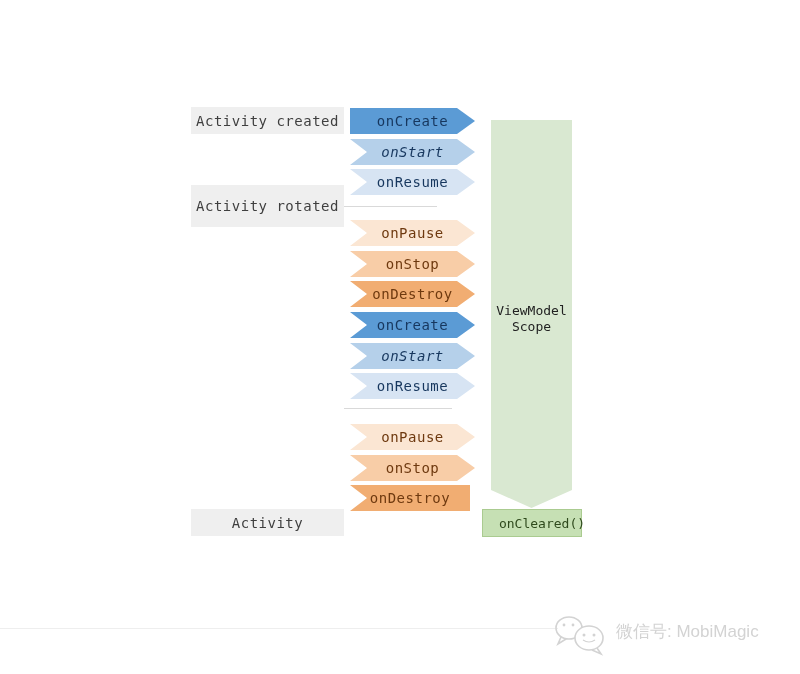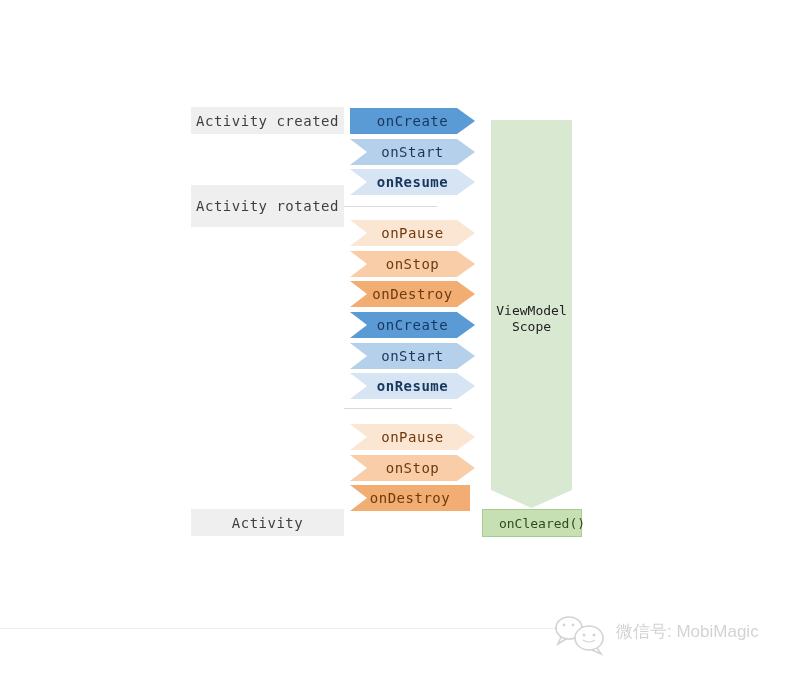--- a/index.html
+++ b/index.html
@@ -16,22 +16,22 @@
 
   
   .arrow{position:absolute;left:350px;width:125px;height:26px;
          display:flex;align-items:center;justify-content:center;
          font-size:14px;letter-spacing:.5px;}
   .a-first{clip-path:polygon(0 0,calc(100% - 18px) 0,100% 50%,calc(100% - 18px) 100%,0 100%);}
   .a-mid{clip-path:polygon(0 0,calc(100% - 18px) 0,100% 50%,calc(100% - 18px) 100%,0 100%,17px 50%);}
   .a-last{width:120px;clip-path:polygon(0 0,100% 0,100% 100%,0 100%,17px 50%);}
 
   .tone-blue-dark{background:var(--arrow-blue-dark);color:var(--arrow-text-blue);}
-  .tone-blue-mid{background:var(--arrow-blue-mid);color:var(--arrow-text-blue);}
-  .tone-blue-light{background:var(--arrow-blue-light);color:var(--arrow-text-blue);font-weight:bold;}
+  .tone-blue-mid{background:var(--arrow-blue-mid);color:var(--arrow-text-blue);font-style:italic;}
+  .tone-blue-light{background:var(--arrow-blue-light);color:var(--arrow-text-blue);}
   .tone-orange-light{background:var(--arrow-orange-light);color:var(--arrow-text-orange);}
   .tone-orange-mid{background:var(--arrow-orange-mid);color:var(--arrow-text-orange);text-align:right;}
   .tone-orange-dark{background:var(--arrow-orange-dark);color:var(--arrow-text-orange);text-align:center;}
 
   
   .scope-arrow{position:absolute;left:491px;top:120px;width:81px;height:388px;
                background:var(--scope-green);
                clip-path:polygon(0 0,100% 0,100% calc(100% - 18px),50% 100%,0 calc(100% - 18px));
                display:flex;flex-direction:column;align-items:center;justify-content:center;
                padding-top:10px;box-sizing:border-box;

